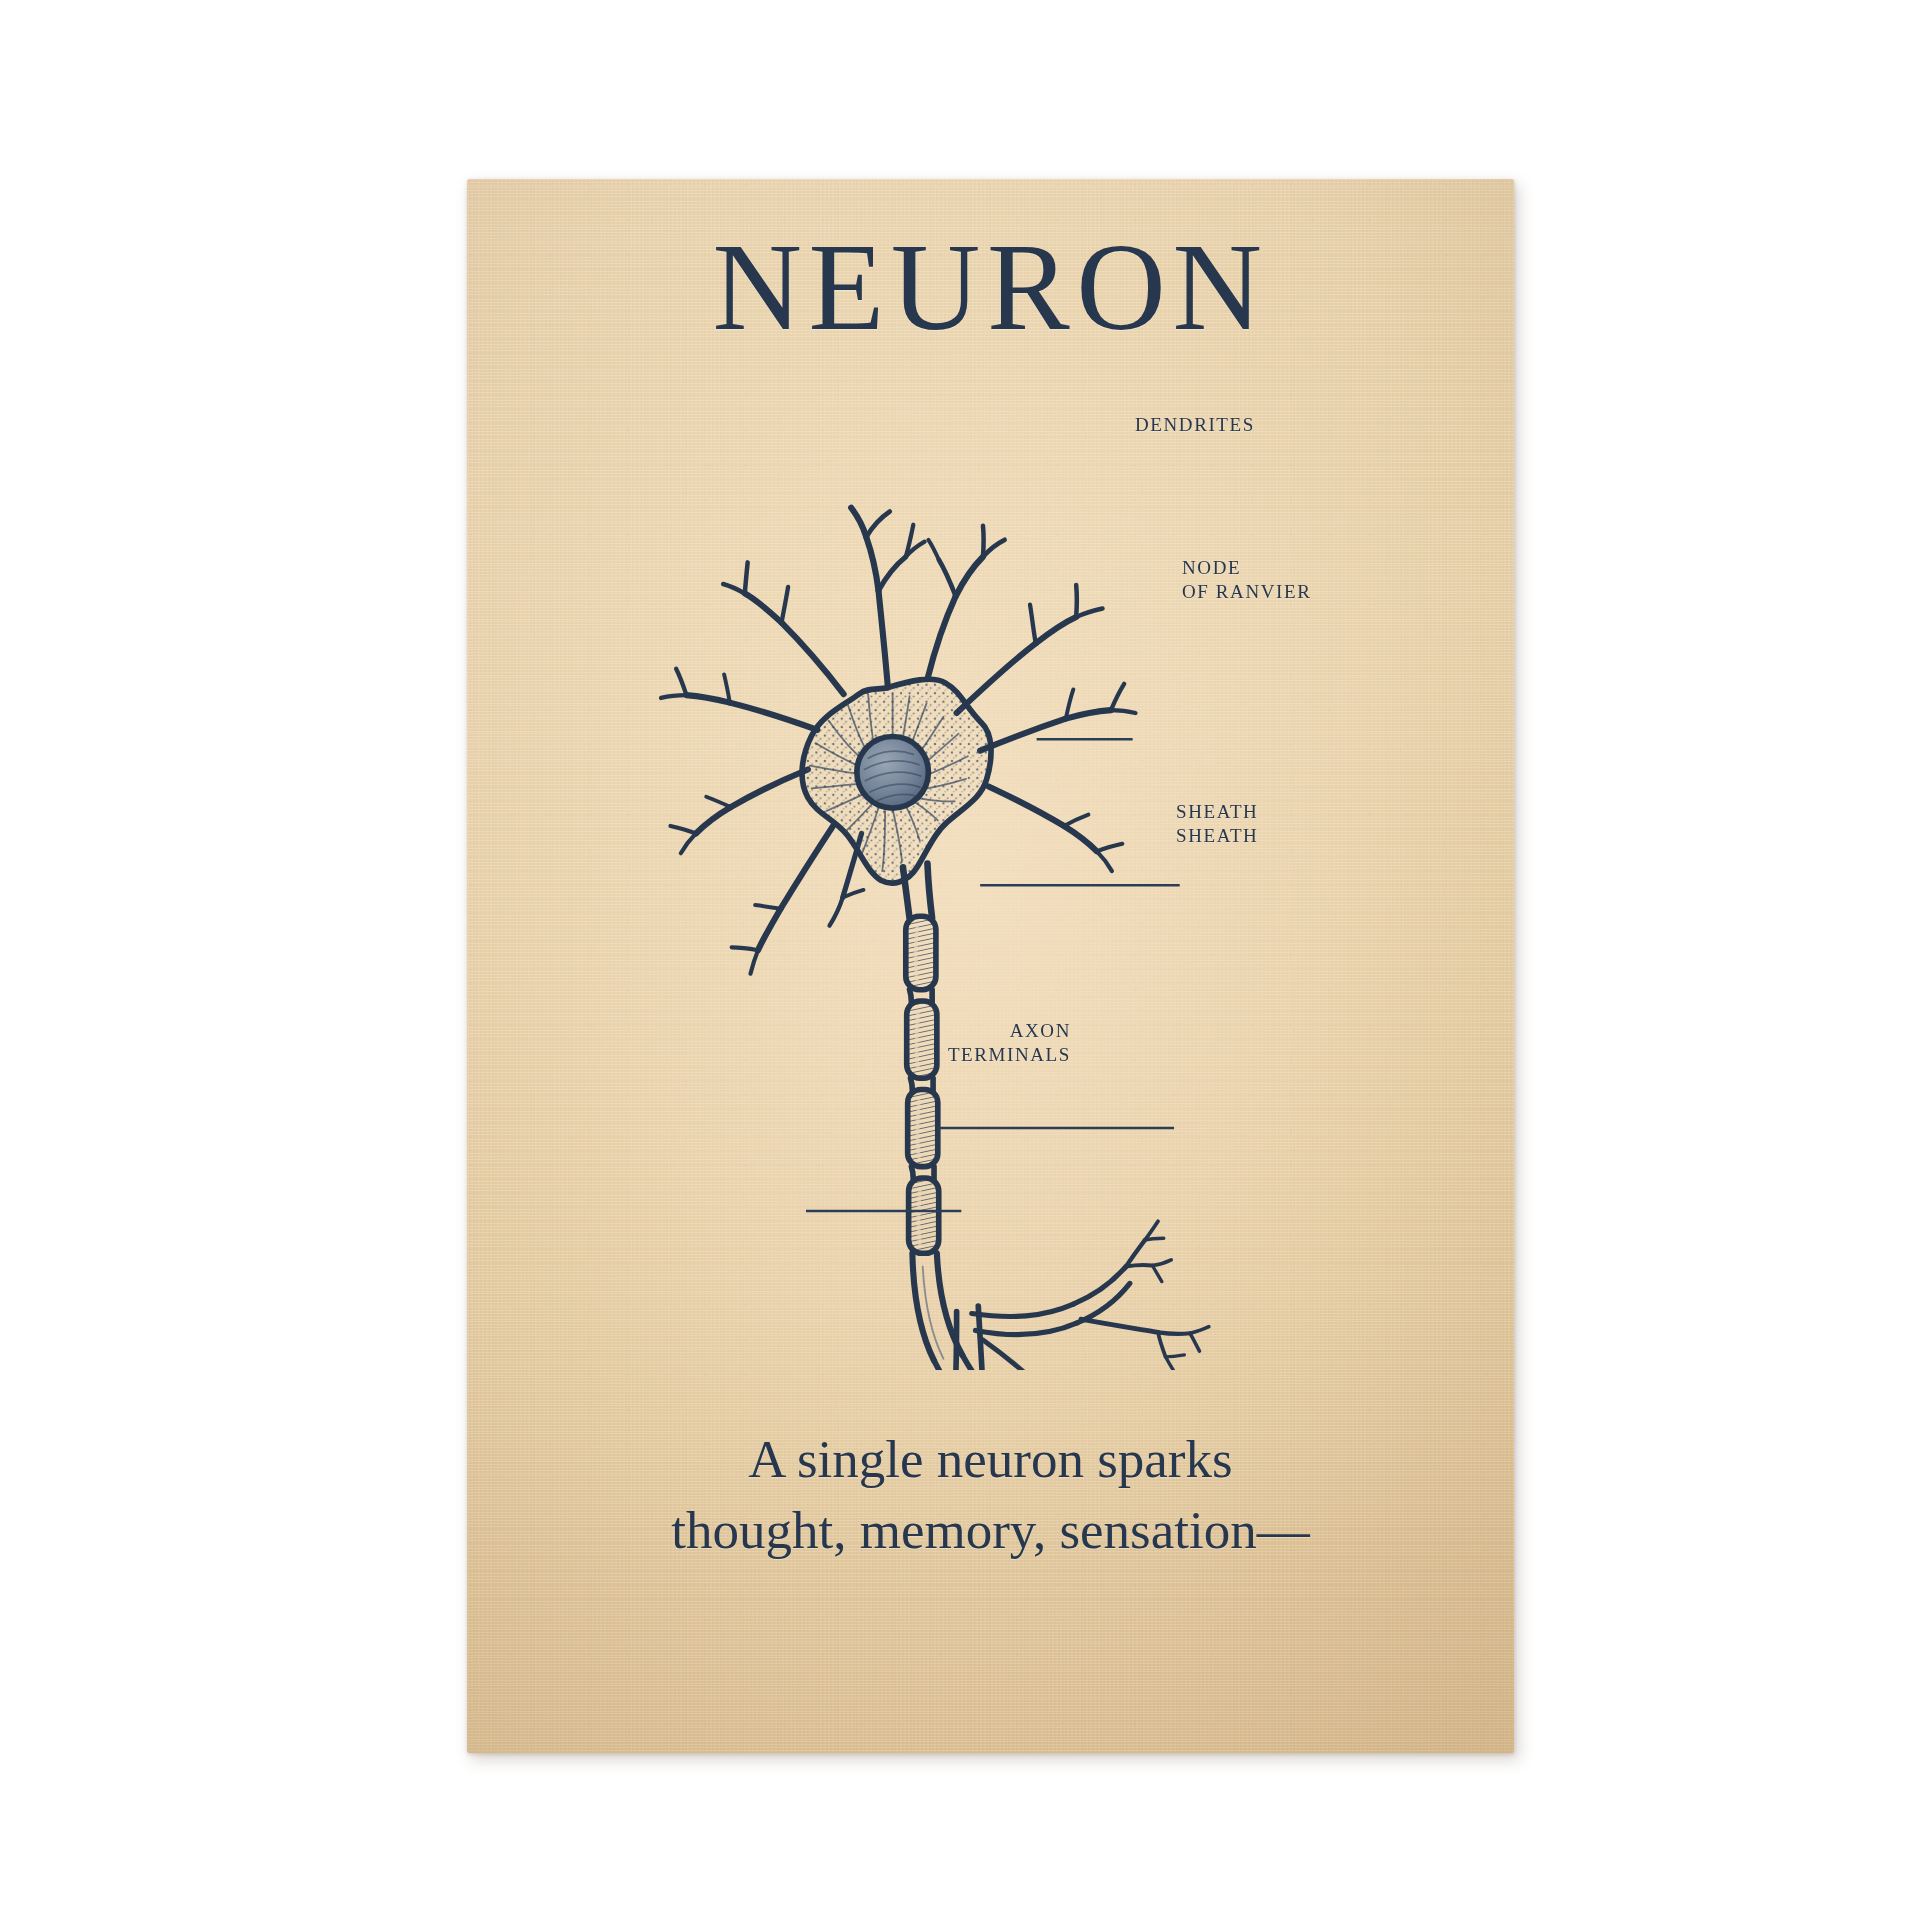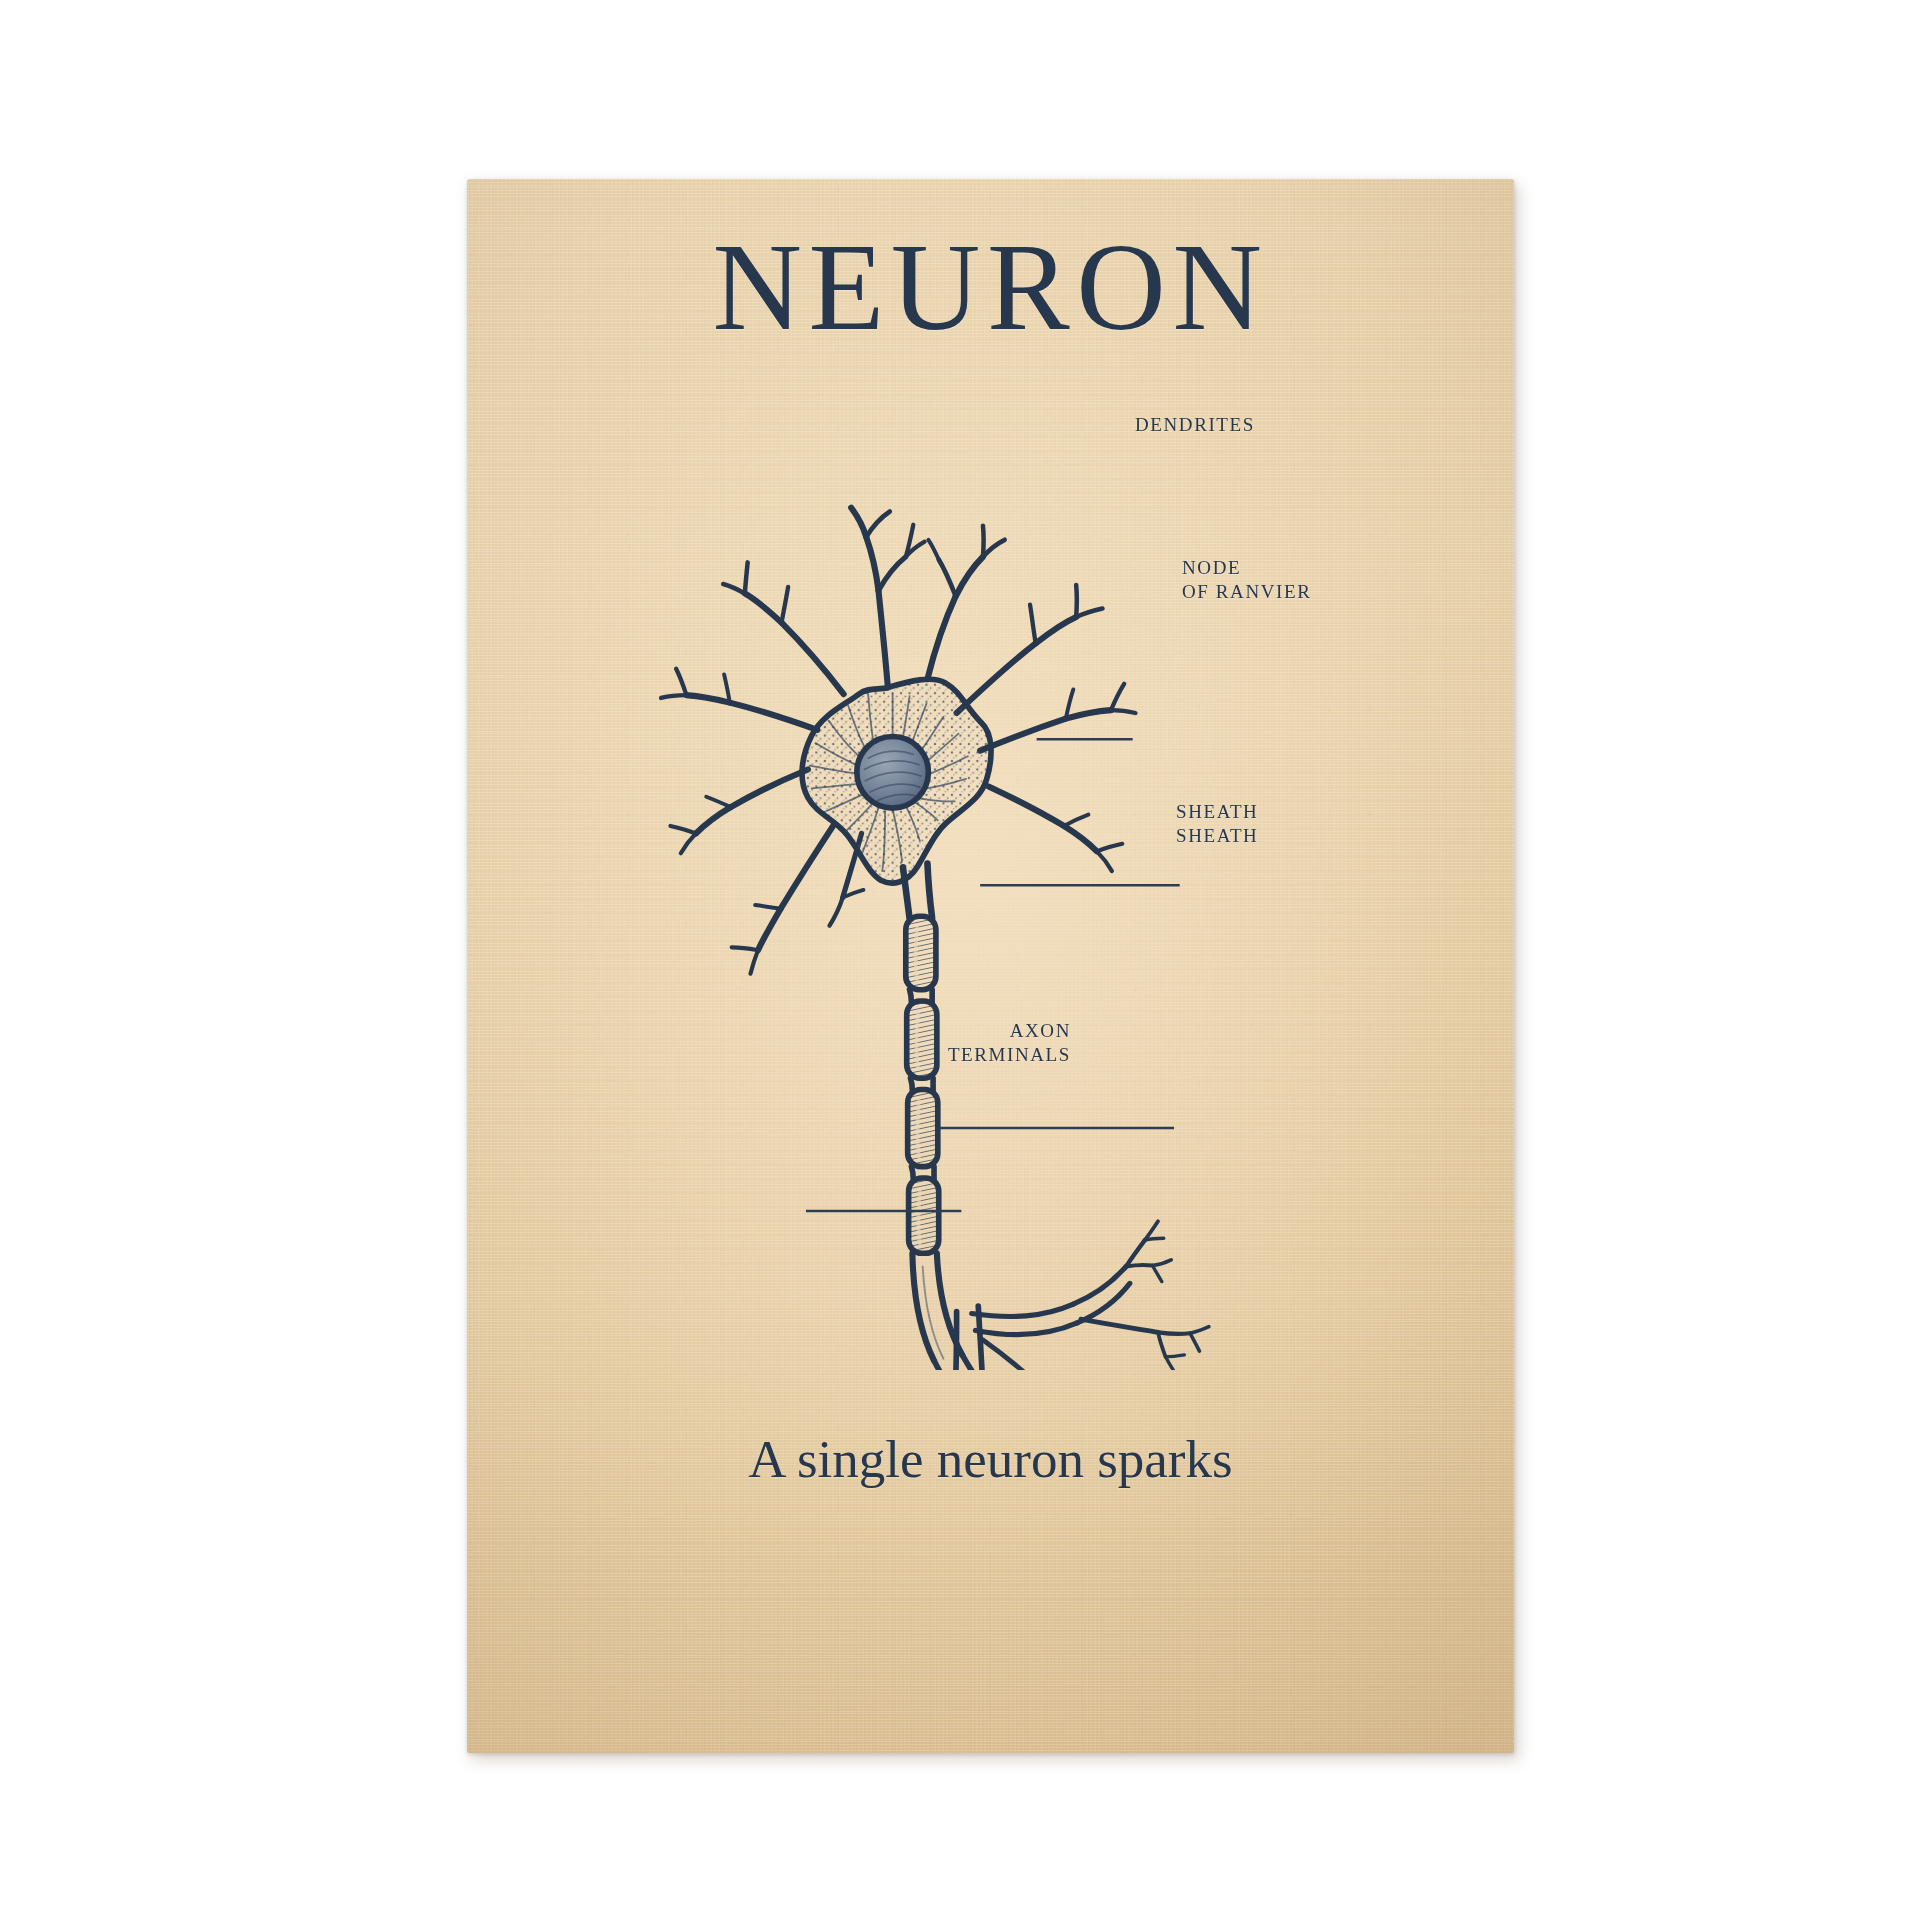--- a/index.html
+++ b/index.html
@@ -415,18 +415,19 @@
     <div class="label right" id="label-dendrites">DENDRITES</div>
 
     <div class="label right" id="label-node"><span>NODE</span><br><span>OF RANVIER</span></div>
 
     <div class="label right" id="label-myelin"><span>SHEATH</span><br><span>SHEATH</span></div>
 
     <div class="label left" id="label-axon-terminals"><span>AXON</span><br><span>TERMINALS</span></div>
 
     <div id="caption">
       <span class="cline">A single neuron sparks</span>
+      <span class="cline">thought, memory, sensation—</span>
     </div>
 
     <div id="grain"></div>
   </div>
 </div>
 
 
 </body></html>

